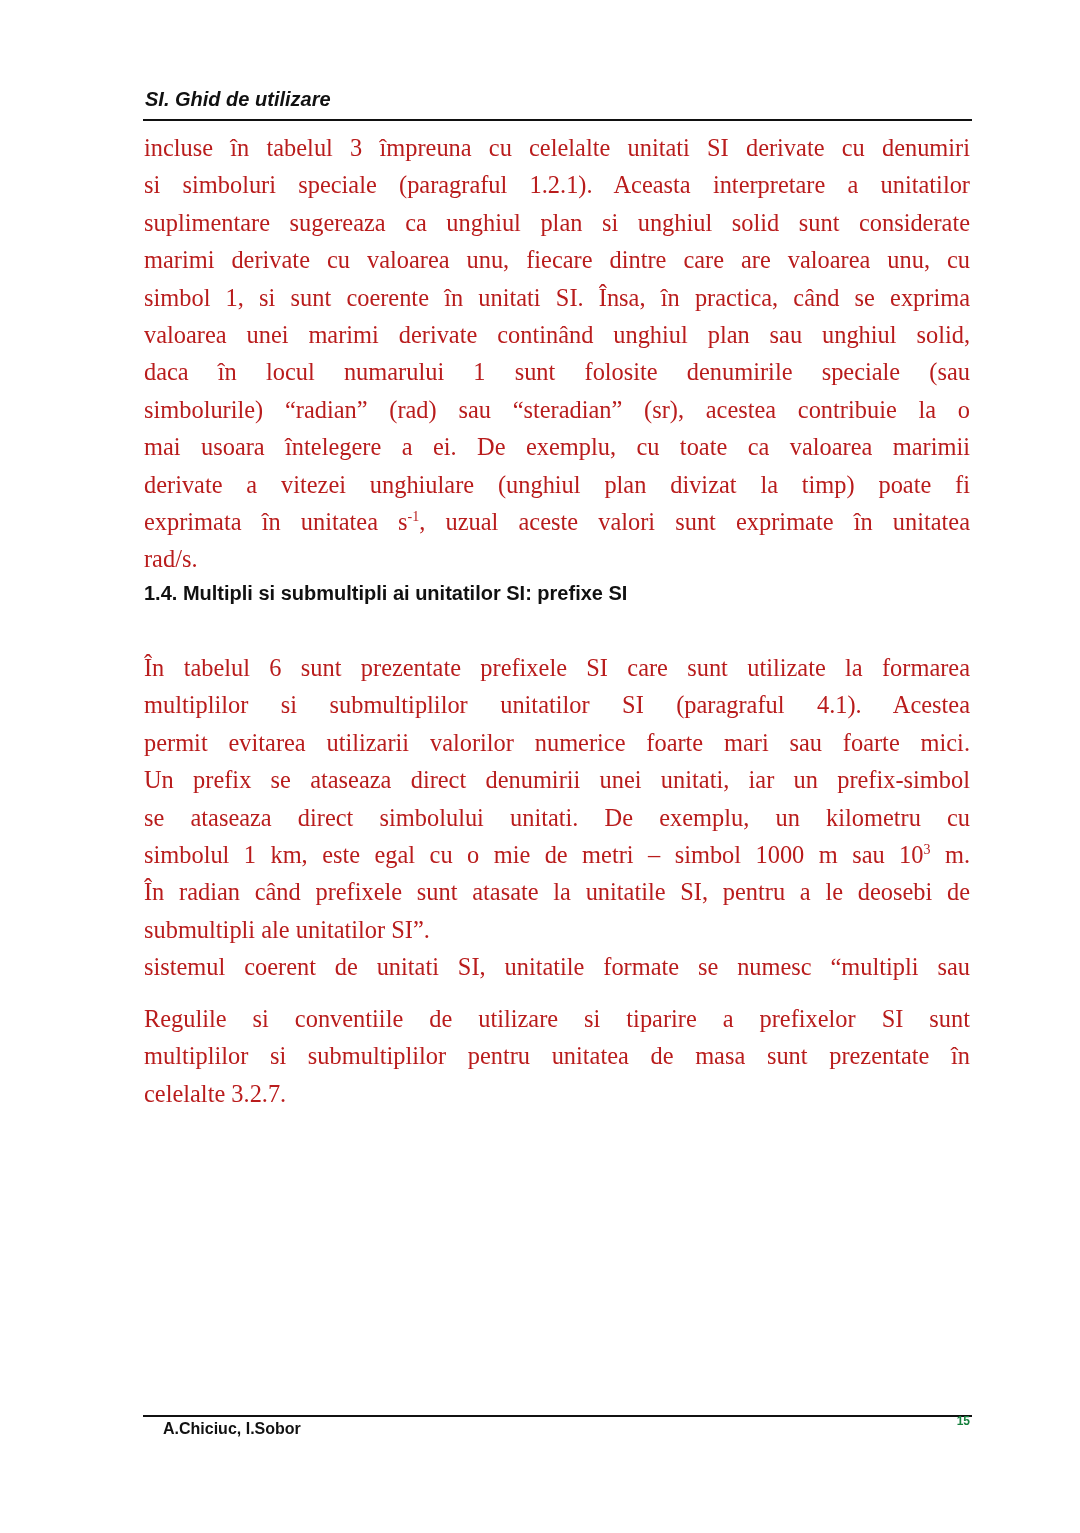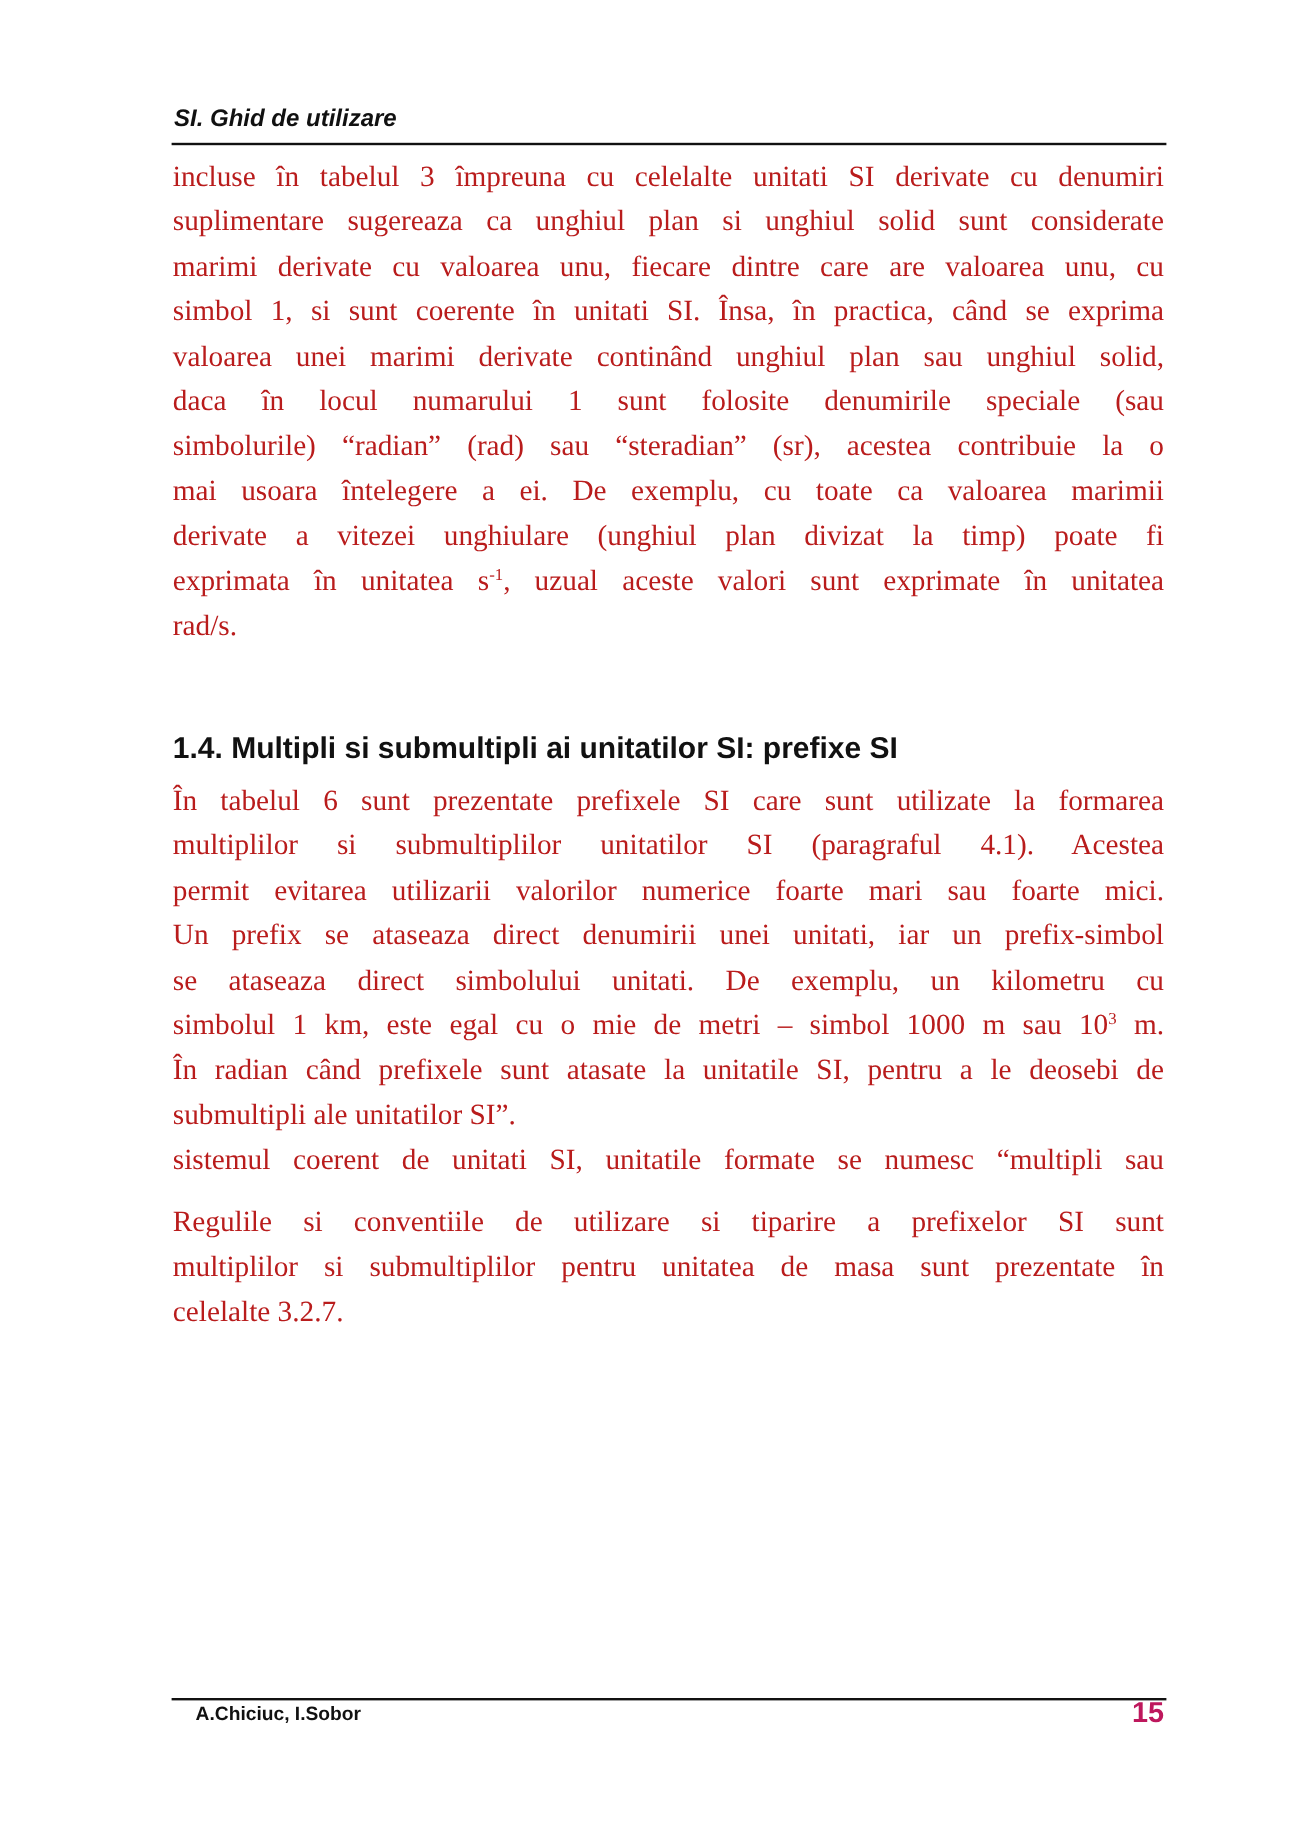--- a/index.html
+++ b/index.html
@@ -12,44 +12,45 @@
   .header-rule { position: absolute; left: 143px; top: 119px; width: 829px; height: 2px; background: #111; }
   .body-text {
     position: absolute; left: 144px; width: 826px;
     font-family: Liberation Serif, serif; font-size: 24.4px; line-height: 37.4px;
     text-align: justify; color: #b91c1c; margin: 0;
   }
   .body-text .line { display: block; text-align: justify; text-align-last: justify; white-space: nowrap; }
   .body-text .line.last { text-align-last: left; }
   .para1 { top: 129px; }
   .section-heading {
-    position: absolute; left: 144px; top: 610px;
-    font-family: "Liberation Sans", sans-serif; font-weight: bold; font-size: 25px; color: #111; margin: 0;
+    position: absolute; left: 144px; top: 582px;
+    font-family: "Liberation Sans", sans-serif; font-weight: bold; font-size: 20px; color: #111; margin: 0;
   }
   .para2 { top: 649px; }
   .para3 { top: 1000px; }
   sup { font-size: 14px; line-height: 0; vertical-align: 9px; }
   .footer-rule { position: absolute; left: 143px; top: 1415px; width: 829px; height: 2px; background: #111; }
   .footer-authors {
     position: absolute; left: 163px; top: 1420px;
     font-family: "Liberation Sans", sans-serif; font-weight: bold; font-size: 16px; color: #111;
   }
   .page-number {
     position: absolute; right: 110px; top: 1414px;
-    font-family: "Liberation Sans", sans-serif; font-weight: bold; font-size: 24px; color: #be185d;
+    font-family: "Liberation Sans", sans-serif; font-weight: bold; font-size: 12px; color: #15803d;
   }
 </style>
 </head>
 <body>
 
 <div class="header-title">SI. Ghid de utilizare</div>
 <div class="header-rule"></div>
 
 <div class="body-text para1">
   <span class="line">incluse în tabelul 3 împreuna cu celelalte unitati SI derivate cu denumiri</span>
+  <span class="line">si simboluri speciale (paragraful 1.2.1). Aceasta interpretare a unitatilor</span>
   <span class="line">suplimentare sugereaza ca unghiul plan si unghiul solid sunt considerate</span>
   <span class="line">marimi derivate cu valoarea unu, fiecare dintre care are valoarea unu, cu</span>
   <span class="line">simbol 1, si sunt coerente în unitati SI. Însa, în practica, când se exprima</span>
   <span class="line">valoarea unei marimi derivate continând unghiul plan sau unghiul solid,</span>
   <span class="line">daca în locul numarului 1 sunt folosite denumirile speciale (sau</span>
   <span class="line">simbolurile) “radian” (rad) sau “steradian” (sr), acestea contribuie la o</span>
   <span class="line">mai usoara întelegere a ei. De exemplu, cu toate ca valoarea marimii</span>
   <span class="line">derivate a vitezei unghiulare (unghiul plan divizat la timp) poate fi</span>
   <span class="line"><span>exprimata în unitatea s</span><sup>-1</sup><span>, uzual aceste valori sunt exprimate în unitatea</span></span>
   <span class="line last">rad/s.</span>

